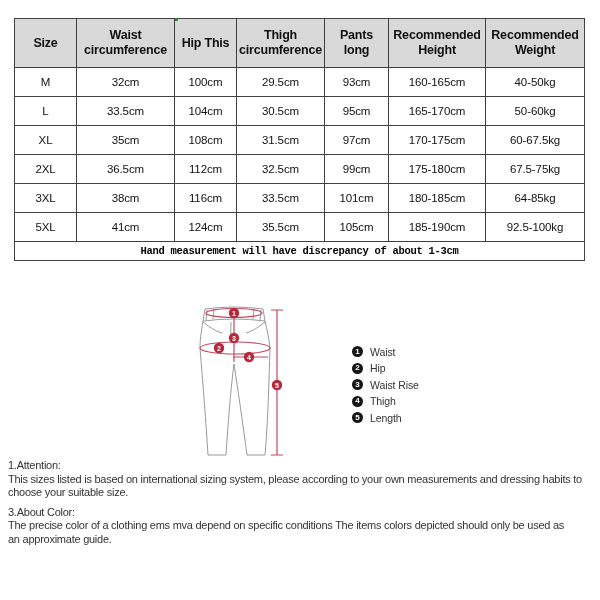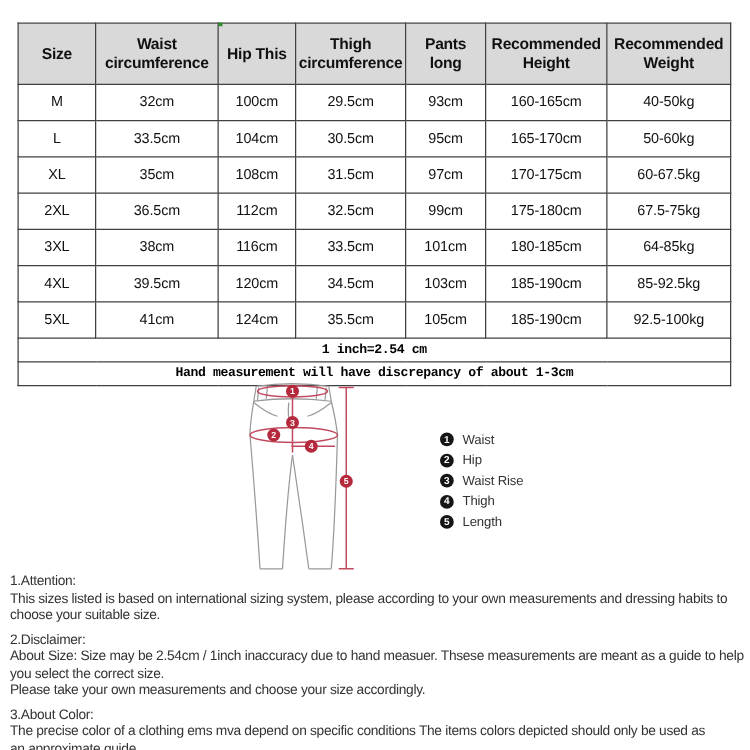--- a/index.html
+++ b/index.html
@@ -110,43 +110,31 @@
         <tr>
         <td>3XL</td>
         <td>38cm</td>
         <td>116cm</td>
         <td>33.5cm</td>
         <td>101cm</td>
         <td>180-185cm</td>
         <td>64-85kg</td>
       </tr>
         <tr>
-        <td>4XL</td>
-        <td>39.5cm</td>
-        <td>120cm</td>
-        <td>34.5cm</td>
-        <td>103cm</td>
-        <td>185-190cm</td>
-        <td>85-92.5kg</td>
-      </tr>
-        <tr>
         <td>5XL</td>
         <td>41cm</td>
         <td>124cm</td>
         <td>35.5cm</td>
         <td>105cm</td>
         <td>185-190cm</td>
         <td>92.5-100kg</td>
       </tr>
       </tbody>
     <tbody class="footer-rows">
 
-    <tr>
-        <td colspan="7">1 inch=2.54 cm</td>
-      </tr>
         <tr>
         <td colspan="7">Hand measurement will have discrepancy of about 1-3cm</td>
       </tr>
       </tbody>
   </table>
 </div>
 
 <svg class="pants-svg" width="130" height="170" viewBox="0 0 130 170">
 
   <g stroke="#999999" stroke-width="1" fill="none">
@@ -209,19 +197,16 @@
     <div class="legend-row">
     <span class="lg-circle">5</span>
     <span class="lg-label">Length</span>
   </div>
   </div>
 
 <div class="notes">
 
 <p>1.Attention:
 This sizes listed is based on international sizing system, please according to your own measurements and dressing habits to choose your suitable size.</p>
-    <p>2.Disclaimer:
-About Size: Size may be 2.54cm / 1inch inaccuracy due to hand measuer. Thsese measurements are meant as a guide to help you select the correct size.
-Please take your own measurements and choose your size accordingly.</p>
     <p>3.About Color:
 The precise color of a clothing ems mva depend on specific conditions The items colors depicted should only be used as
 an approximate guide.</p>
   </div>
 
 </body></html>

